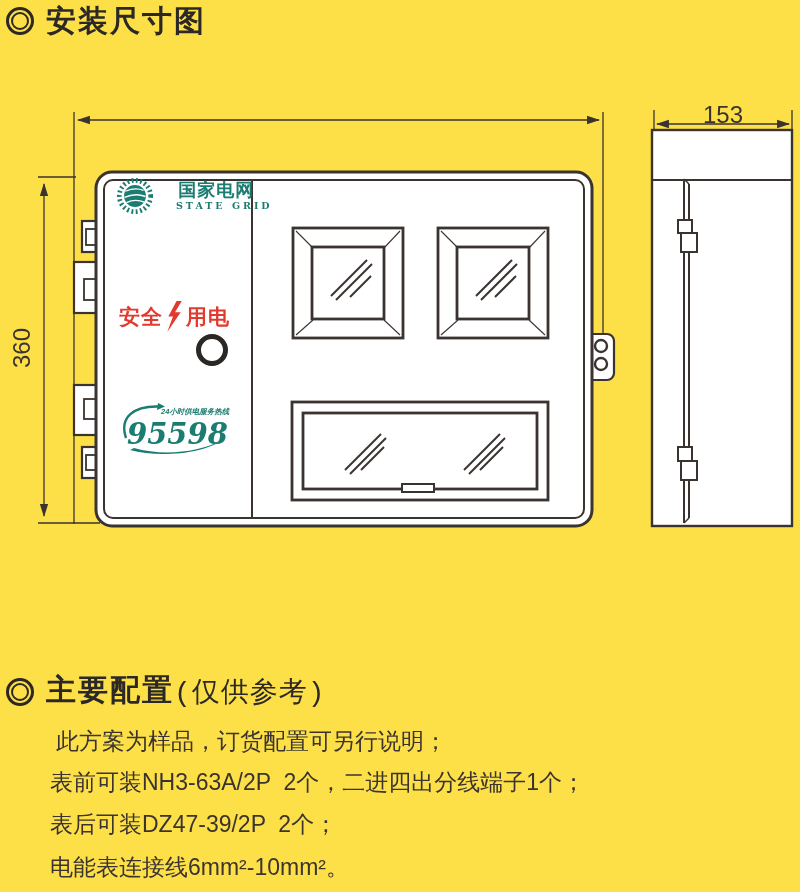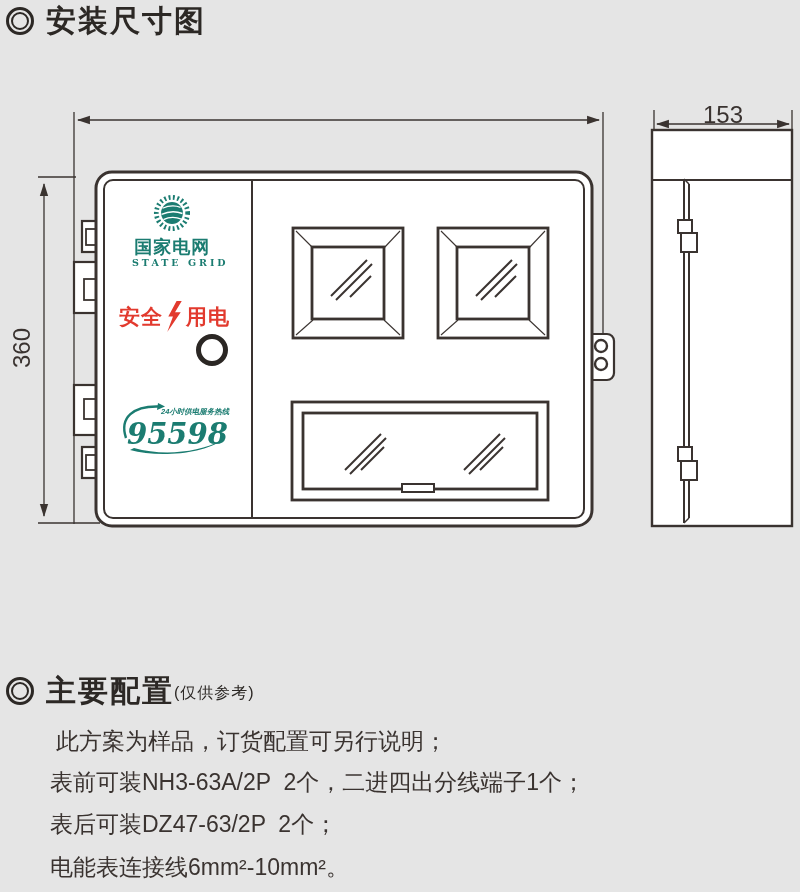--- a/index.html
+++ b/index.html
@@ -1,28 +1,28 @@
 <!DOCTYPE html>
 <html><head>
 <meta charset="utf-8">
 <style>
   html,body{margin:0;padding:0;background:#ffffff;}
-  .page{position:relative;width:800px;height:892px;background:#e5e5e5;overflow:hidden;
+  .page{position:relative;width:800px;height:892px;background:#fde047;overflow:hidden;
         font-family:"Liberation Sans","DejaVu Sans",sans-serif;color:#3a3330;}
   .abs{position:absolute;}
   
   .sec-header{position:absolute;display:flex;align-items:center;gap:12px;}
   .bullet{width:22px;height:22px;border:3px solid #2c2825;border-radius:50%;position:relative;flex:0 0 auto;}
   .bullet::after{content:"";position:absolute;inset:2px;border:2.5px solid #2c2825;border-radius:50%;}
   .sec-title{font-size:30px;font-weight:bold;color:#2c2825;letter-spacing:2px;line-height:1;}
-  .sec-sub{font-size:16px;font-weight:normal;color:#2c2825;letter-spacing:1px;line-height:1;padding-top:4px;}
+  .sec-sub{font-size:28px;font-weight:normal;color:#2c2825;letter-spacing:1px;line-height:1;padding-top:4px;}
   
   .dim-label{position:absolute;font-size:24px;color:#3a3330;text-align:center;line-height:1;}
   
-  .sg-logo{position:absolute;left:116px;top:194px;display:flex;align-items:center;gap:6px;flex-direction:column;}
+  .sg-logo{position:absolute;left:116px;top:177px;display:flex;align-items:center;gap:6px;}
   .sg-text{display:flex;flex-direction:column;align-items:center;}
   .sg-cn{font-size:18px;font-weight:bold;color:#1b7c71;letter-spacing:1px;line-height:1.05;}
   .sg-en{font-size:9.5px;font-weight:bold;color:#1b7c71;letter-spacing:3px;
          font-family:"DejaVu Serif","Liberation Serif",serif;line-height:1.2;margin-left:16px;}
   .safety{position:absolute;left:119px;top:301px;display:flex;align-items:center;gap:4px;
           color:#e23a2e;font-size:21px;font-weight:bold;letter-spacing:1px;line-height:1;text-align:right;}
   .inspection-circle{position:absolute;left:196px;top:334px;width:22px;height:22px;
           border:5px solid #2b2724;border-radius:50%;}
   .cfg-line{position:absolute;left:50px;font-size:23px;color:#3a3330;line-height:1;white-space:pre;text-align:center;}
 </style>
@@ -174,24 +174,24 @@
   <svg class="abs" style="left:114px;top:402px;" width="122" height="54" viewBox="0 0 122 54">
     <path d="M12,36 C5,15 20,4 44,4.5" stroke="#1b7c71" stroke-width="2.4" fill="none"></path>
     <path d="M44,1 L51,4.5 L43,8 Z" fill="#1b7c71"></path>
     <text x="47" y="12" font-size="7.5" font-style="italic" font-weight="bold" fill="#1b7c71" font-family="Liberation Sans, DejaVu Sans, sans-serif">24小时供电服务热线</text>
     <text x="13" y="42" font-size="29" font-style="italic" font-weight="bold" fill="#1b7c71" font-family="DejaVu Serif, Liberation Serif, serif">95598</text>
     <path d="M20,46 C48,54 84,51 108,38 C90,52 44,56 16,48 Z" fill="#1b7c71"></path>
   </svg>
 
   <div class="sec-header" style="left:6px;top:676px;">
     <div class="bullet"></div>
-    <div style="display:flex;align-items:center;">
+    <div style="display:flex;align-items:center;font-family:Liberation Mono, monospace;">
       <div class="sec-title">主要配置</div>
       <div class="sec-sub">(仅供参考)</div>
     </div>
   </div>
 
   <div class="cfg-line" style="top:730px;left:56px;">此方案为样品，订货配置可另行说明；</div>
   <div class="cfg-line" style="top:771px;">表前可装NH3-63A/2P  2个，二进四出分线端子1个；</div>
-  <div class="cfg-line" style="top:813px;">表后可装DZ47-63/2P  2个；</div>
+  <div class="cfg-line" style="top:813px;">表后可装DZ47-39/2P  2个；</div>
   <div class="cfg-line" style="top:856px;">电能表连接线6mm²-10mm²。</div>
 
 </div>
 
 </body></html>

